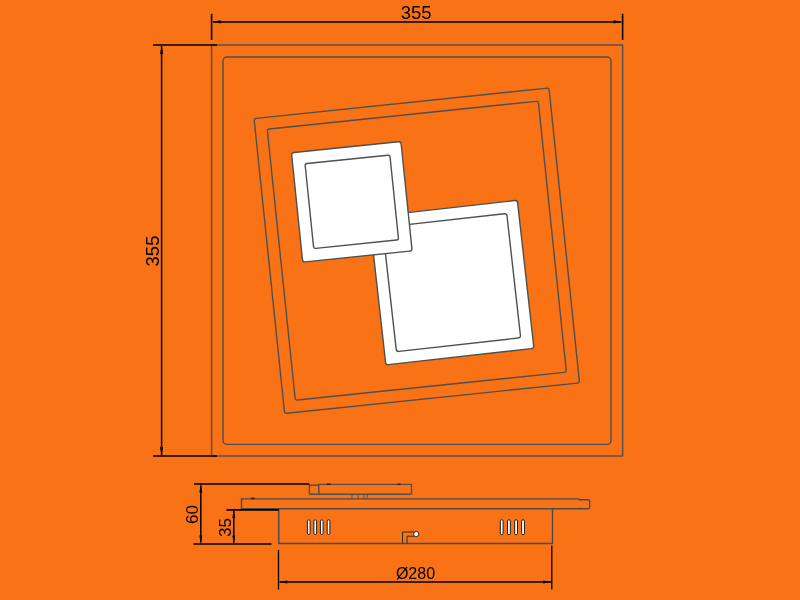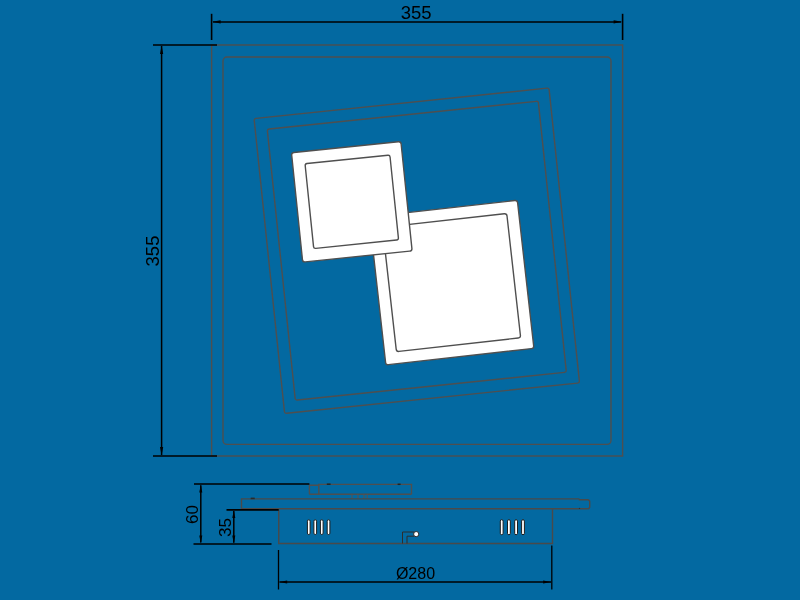--- a/index.html
+++ b/index.html
@@ -1,16 +1,16 @@
 <!DOCTYPE html>
 <html><head>
 <meta charset="utf-8">
 <style>
   html,body{margin:0;padding:0;background:#ffffff;}
-  .page{width:800px;height:600px;position:relative;background:#0369a1;}
+  .page{width:800px;height:600px;position:relative;background:#f97316;}
   text{font-family:"Liberation Sans",sans-serif;fill:#000;}
 </style>
 </head>
 <body>
 <div class="page">
 <svg width="800" height="600" viewBox="0 0 800 600">
 
   <rect x="211.6" y="45" width="411" height="411" fill="none" stroke="#4f4f4f" stroke-width="1.4"></rect>
 
   <rect x="223" y="57" width="388" height="387.4" rx="4" fill="none" stroke="#4f4f4f" stroke-width="1.4"></rect>

